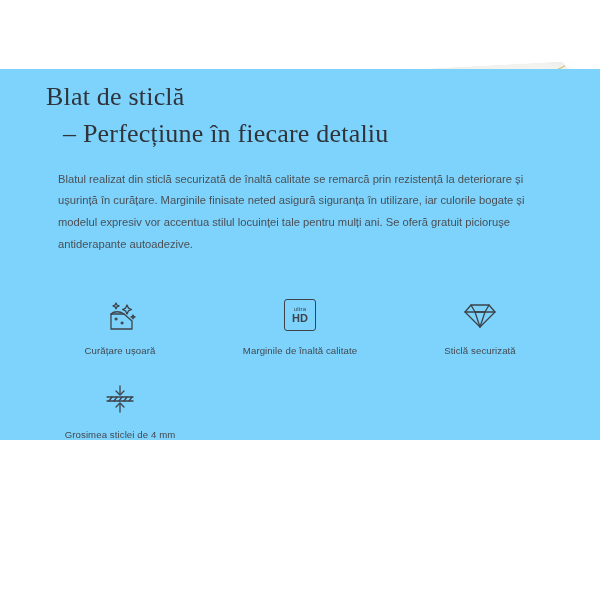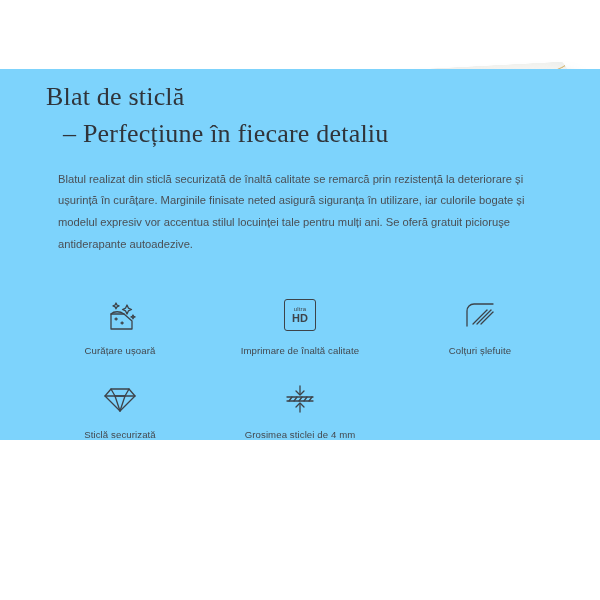--- a/index.html
+++ b/index.html
@@ -205,34 +205,23 @@
       <div class="feature-label">Curățare ușoară</div>
     </div>
 
     <div class="feature">
       <div class="feature-icon">
         <div class="hd-badge">
           <span class="u">ultra</span>
           <span class="hd">HD</span>
         </div>
       </div>
-      <div class="feature-label">Imprimare de înaltă calitate</div>
-    </div>
-
-    <div class="feature">
-      <div class="feature-icon">
-        <svg width="34" height="30" viewBox="0 0 34 30" fill="none" stroke="#3d4349" stroke-width="1.3" stroke-linecap="round" stroke-linejoin="round">
-          <path d="M4 26 L4 11 C4 7 7 4 11 4 L30 4"></path>
-          <path d="M10 24 L24 10"></path>
-          <path d="M14 24 L28 10"></path>
-          <path d="M18 24 L30 12"></path>
-        </svg>
-      </div>
-      <div class="feature-label">Colțuri șlefuite</div>
-    </div>
+      <div class="feature-label">Marginile de înaltă calitate</div>
+    </div>
+
 
     <div class="feature">
       <div class="feature-icon">
         <svg width="34" height="30" viewBox="0 0 34 30" fill="none" stroke="#3d4349" stroke-width="1.3" stroke-linejoin="round" stroke-linecap="round">
           <path d="M8 5 L26 5 L32 12 L17 27 L2 12 Z"></path>
           <path d="M2 12 L32 12"></path>
           <path d="M8 5 L12 12 L17 27"></path>
           <path d="M26 5 L22 12 L17 27"></path>
           <path d="M12 12 L22 12"></path>
         </svg>

